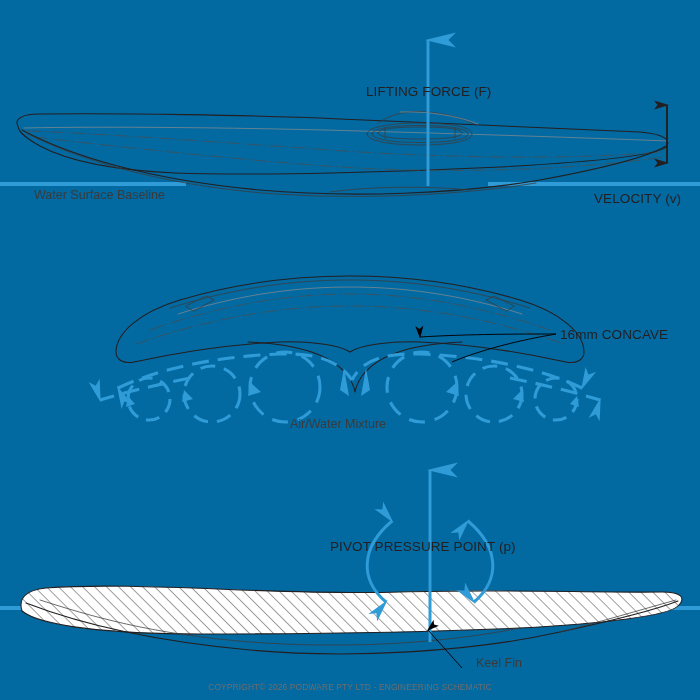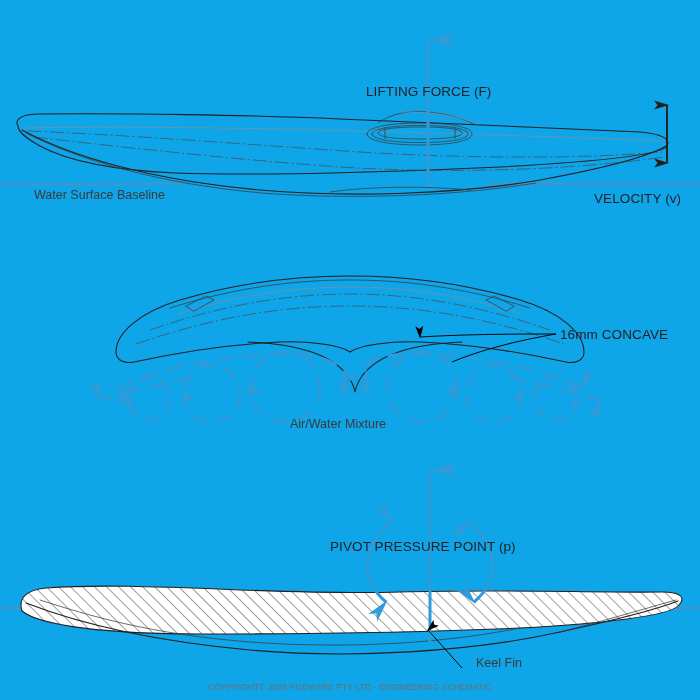--- a/index.html
+++ b/index.html
@@ -10,21 +10,21 @@
   body {
     width: 700px;
     height: 700px;
     overflow: hidden;
     font-family: "Liberation Sans", sans-serif;
   }
   #schematic-root {
     position: relative;
     width: 700px;
     height: 700px;
-    background: #0ea5e9;
+    background: #0369a1;
   }
   svg.diagram {
     position: absolute;
     top: 0;
     left: 0;
     width: 700px;
     height: 700px;
     display: block;
   }
   .lbl {

